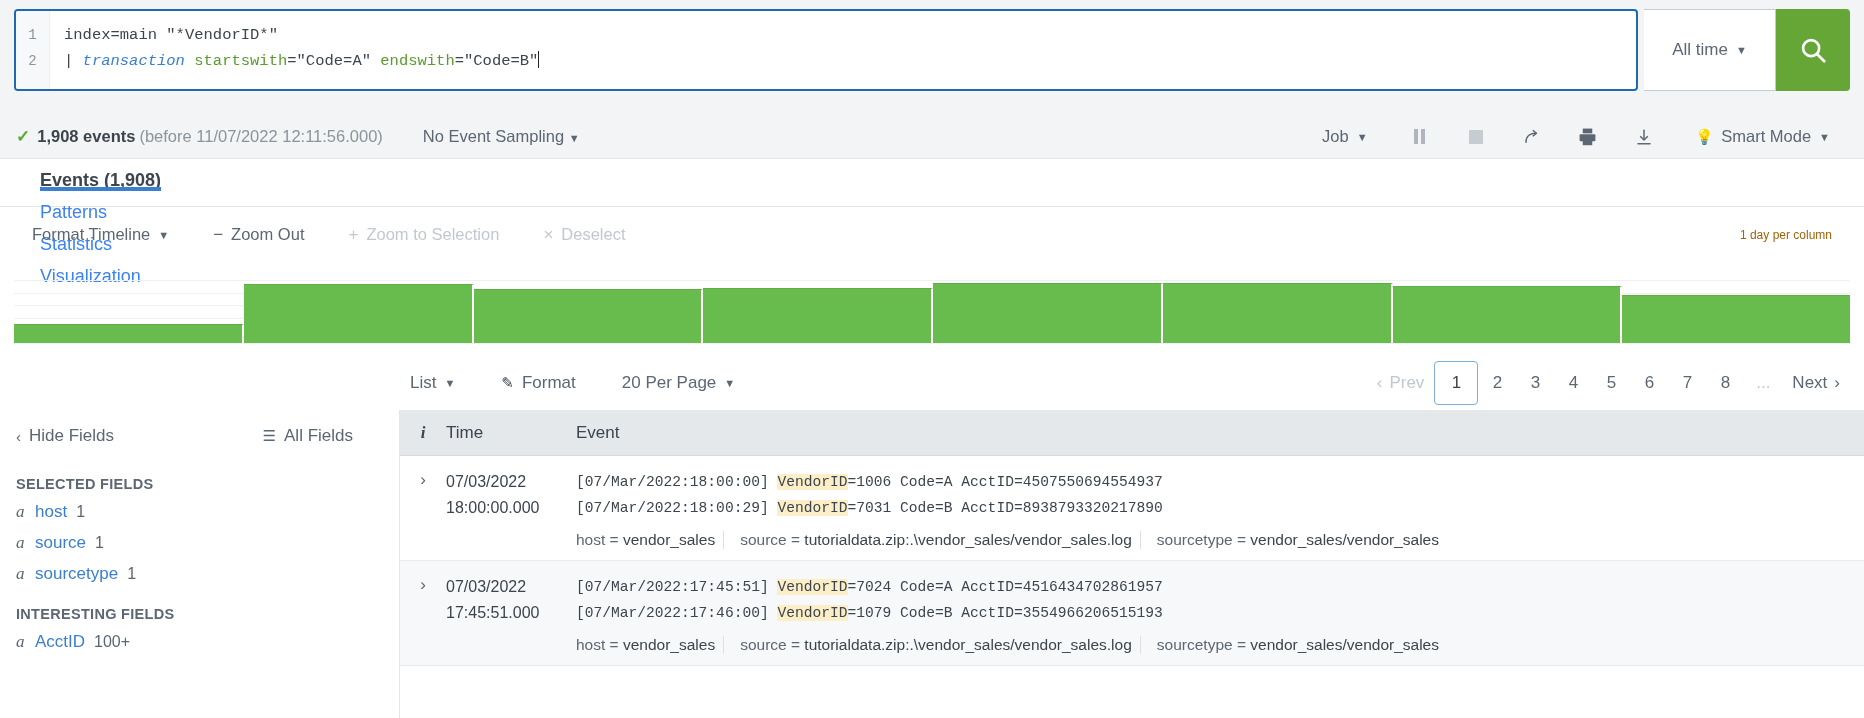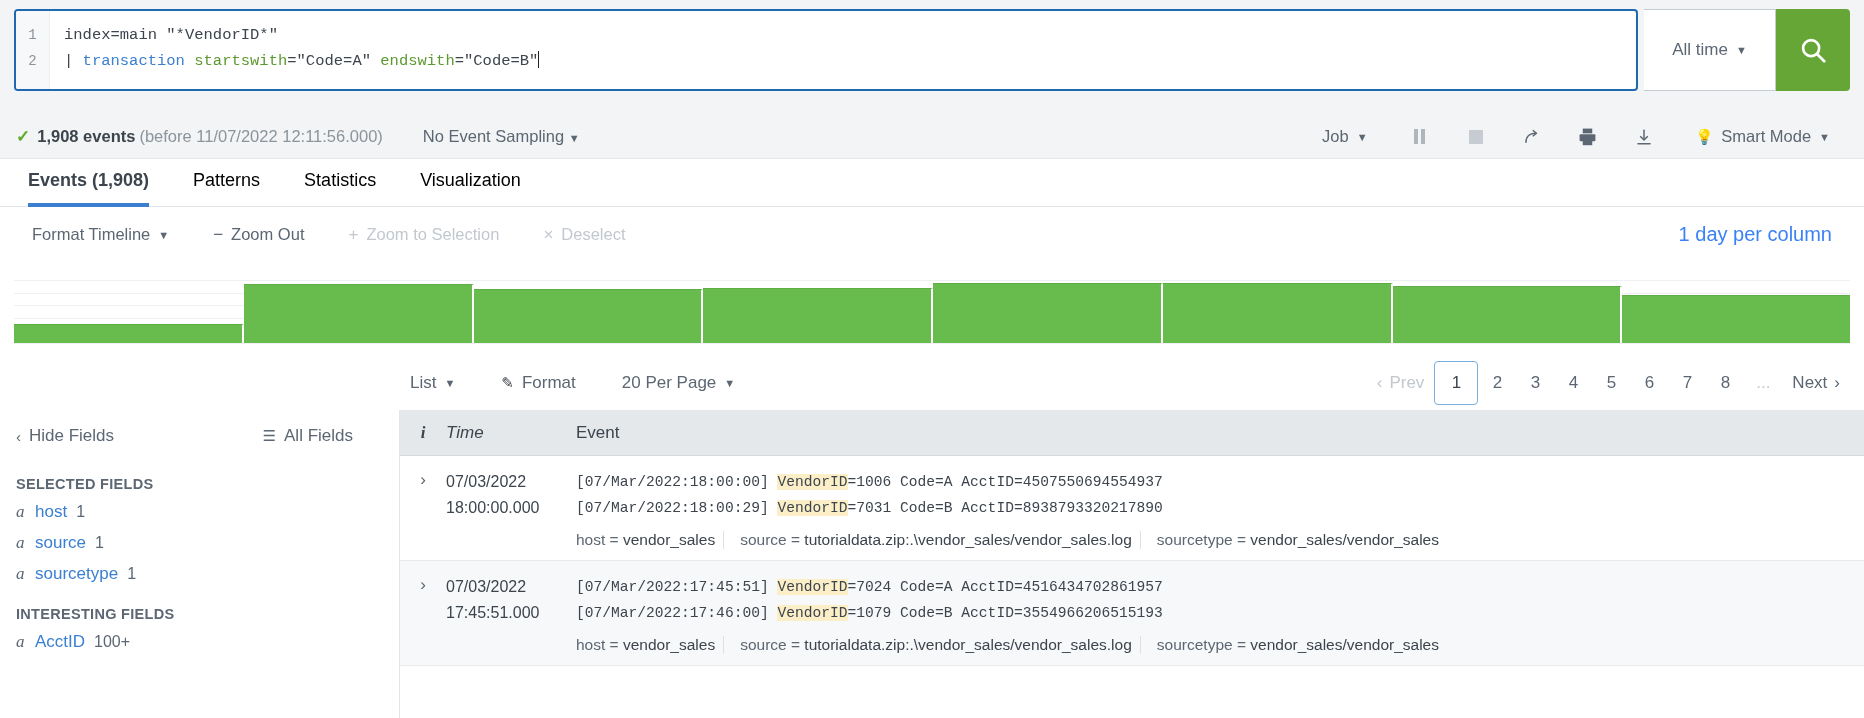--- a/index.html
+++ b/index.html
@@ -39,21 +39,21 @@
   .gutter div {
     font-family: "Liberation Mono", monospace;
     font-size: 14px; line-height: 26px; color: #8b949c;
   }
   .spl {
     flex: 1 1 auto; padding: 11px 0 0 14px;
     font-family: "Liberation Mono", monospace;
     font-size: 15.5px; line-height: 26px;
     white-space: pre; color: #3c444d;
   }
-  .spl .cmd { color: #3a7fd0; }
+  .spl .cmd { color: #3a7fd0; font-style: italic; }
   .spl .arg { color: #5c9a30; }
   .caret {
     display:inline-block; width:1px; height:17px; background:#222;
     vertical-align:-3px; margin-left:0px;
   }
   .timepicker {
     flex: 0 0 auto; height: 82px; min-width: 132px;
     background: #ffffff;
     border: 1px solid #c3cbd4;
     border-left: none;
@@ -98,42 +98,43 @@
   .pause-ico { display:flex; gap:3px; }
   .pause-ico i { display:block; width:4px; height:15px; background:#aeb5bd; }
   .stop-ico { width:14px; height:14px; background:#c6ccd2; }
   .bulb { color:#5c6773; font-size:15px; margin-right: 7px; }
 
   
   .tabs {
     position:absolute; left:0; top:159px; width:1864px; height:48px;
     background:#fff; display:flex; align-items:flex-start;
     border-bottom:1px solid #e1e6eb;
-    padding-left: 6px;
+    padding-left: 18px;
+    flex-direction: column;
   }
   .tab {
-    padding: 11px 22px 0 22px; font-size: 18px; color:#000000; cursor:pointer;
+    padding: 11px 22px 0 22px; font-size: 18px; color:#3b82f6; cursor:pointer;
     position:relative; height:48px;
   }
   .tab.active { color:#3c444d; font-weight:600; }
   .tab.active::after {
     content:""; position:absolute; left:22px; right:22px; bottom:0;
     height:4px; background:#3a7fd0;
   }
 
   
   .tl-toolbar {
     position:absolute; left:0; top:207px; width:1864px; height:55px;
     display:flex; align-items:center; padding: 0 32px;
     font-size:16.5px;
   }
   .tl-item { margin-right: 44px; color:#5c6773; cursor:pointer; display:flex; align-items:center; }
   .tl-item.disabled { color:#c2c8ce; cursor:default; }
   .tl-item .sym { margin-right:8px; font-size:17px; }
-  .tl-right { margin-left:auto; color:#3b82f6; font-size:20px; }
+  .tl-right { margin-left:auto; color:#a16207; font-size:12px; }
 
   
   .timeline {
     position:absolute; left:0; top:262px; width:1864px; height:86px;
   }
   .tl-plot { position:absolute; left:14px; right:14px; top:18px; bottom:5px; }
   .grid { position:absolute; inset:0; }
   .grid i {
     position:absolute; left:0; right:0; height:1px; background:#eef1f3; display:block;
   }
@@ -192,21 +193,21 @@
   .results {
     position:absolute; left:400px; top:410px; right:0; bottom:0;
     background:#fff; overflow:hidden;
   }
   .thead {
     display:flex; height:46px; align-items:center;
     background:#e4e8eb; border-bottom:1px solid #d5dade;
     font-size:17px; color:#3c444d;
   }
   .th-i { width:46px; text-align:center; font-family:"Liberation Serif",serif; font-weight:700; font-style:italic; }
-  .th-time { width:130px;font-style:italic; }
+  .th-time { width:130px; }
   .th-event { flex:1; }
   .ev-row { display:flex; border-bottom:1px solid #e8ebee; }
   .ev-row.alt { background:#f7f8f9; }
   .ev-caret {
     width:46px; flex:0 0 46px; padding-top:14px; text-align:center;
     color:#5c6773; font-size:17px; cursor:pointer;
   }
   .ev-time {
     width:130px; flex:0 0 130px; padding-top:13px;
     font-size:16px; color:#3c444d; line-height:26px;

